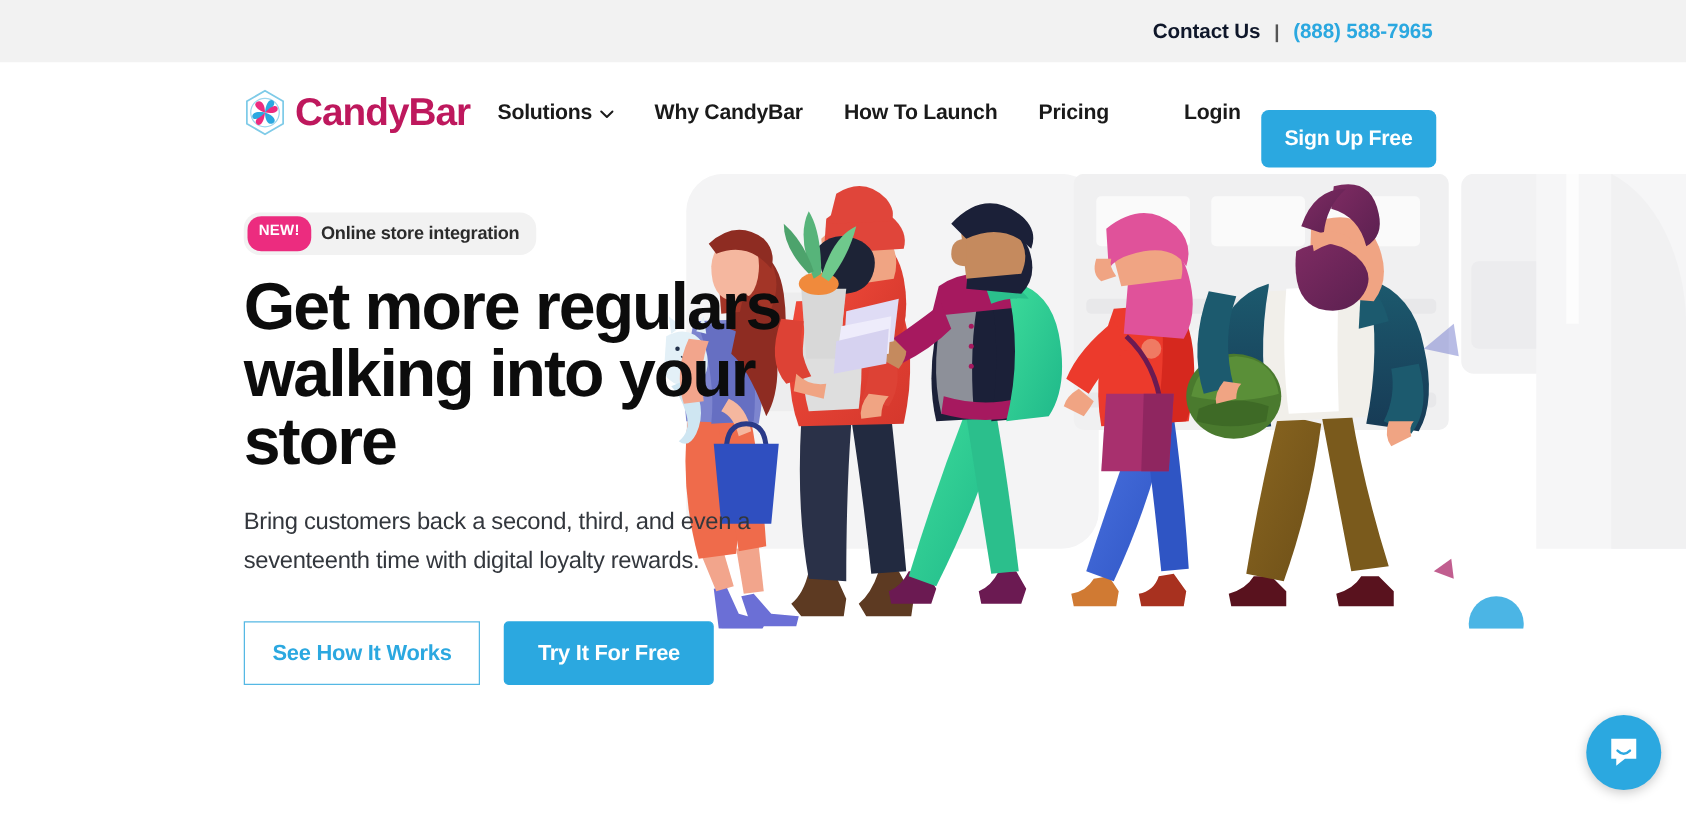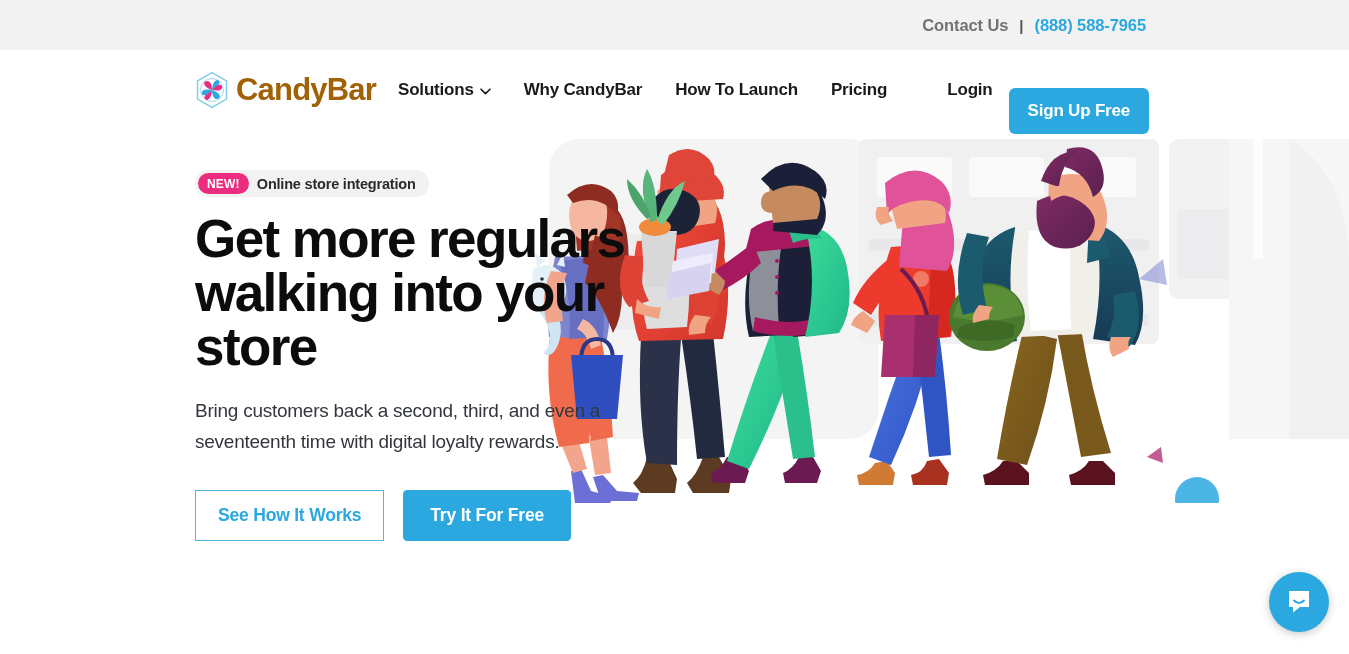--- a/index.html
+++ b/index.html
@@ -14,21 +14,21 @@
   .topbar {
     height: 50px;
     background: #f2f2f2;
     display: flex;
     align-items: center;
     justify-content: flex-end;
     padding-right: 203px;
   }
   .topbar-inner { display: flex; align-items: center; gap: 11px; }
   .contact-link {
-    font-size: 16.5px; font-weight: bold; color: #737373;
+    font-size: 16.5px; font-weight: bold; color: #0f172a;
     letter-spacing: -0.1px; cursor: pointer; text-decoration: none;
   }
   .topbar-sep { color: #555; font-size: 15px; font-weight: 600; }
   .phone-link {
     font-size: 16.5px; font-weight: bold; color: #2ba8e0;
     letter-spacing: -0.1px; cursor: pointer; text-decoration: none;
   }
 
   
   .nav {
@@ -37,21 +37,21 @@
     display: flex;
     align-items: center;
     padding-left: 195px;
     padding-right: 200px;
     position: relative;
     z-index: 30;
   }
   .brand { display: flex; align-items: center; gap: 7px; cursor: pointer; }
   .brand-mark { width: 34px; height: 38px; display: block; }
   .brand-text {
-    font-size: 31px; font-weight: bold; color: #a16207;
+    font-size: 31px; font-weight: bold; color: #be185d;
     letter-spacing: -0.8px;
   }
   .nav-links { display: flex; align-items: center; gap: 33px; margin-left: 22px; }
   .nav-link {
     font-size: 17px; font-weight: bold; color: #1a1a1a;
     letter-spacing: -0.2px; cursor: pointer; white-space: nowrap;
     display: flex; align-items: center; gap: 6px;
   }
   .chev { width: 11px; height: 7px; display: block; margin-top: 3px; }
   .nav-right { display: flex; align-items: center; gap: 16px; margin-left: auto; }
@@ -84,21 +84,21 @@
   }
 
   .new-pill {
     display: inline-flex; align-items: center; gap: 8px;
     background: #f2f2f2; border-radius: 13px;
     padding: 3px 13px 3px 3px; margin-top: 40px;
   }
   .new-tag {
     background: #ec2c7f; color: #fff;
     font-size: 12px; font-weight: bold; letter-spacing: 0.2px;
-    border-radius: 11px; padding: 4px 9px 3px;
+    border-radius: 11px; padding: 4px 9px 10px;
   }
   .new-label {
     font-size: 14.5px; font-weight: bold; color: #2b2b2b;
     letter-spacing: -0.2px;
   }
 
   .headline {
     margin-top: 15px;
     font-size: 53px; font-weight: bold; color: #0c0c0c;
     line-height: 54px; letter-spacing: -1.6px;

